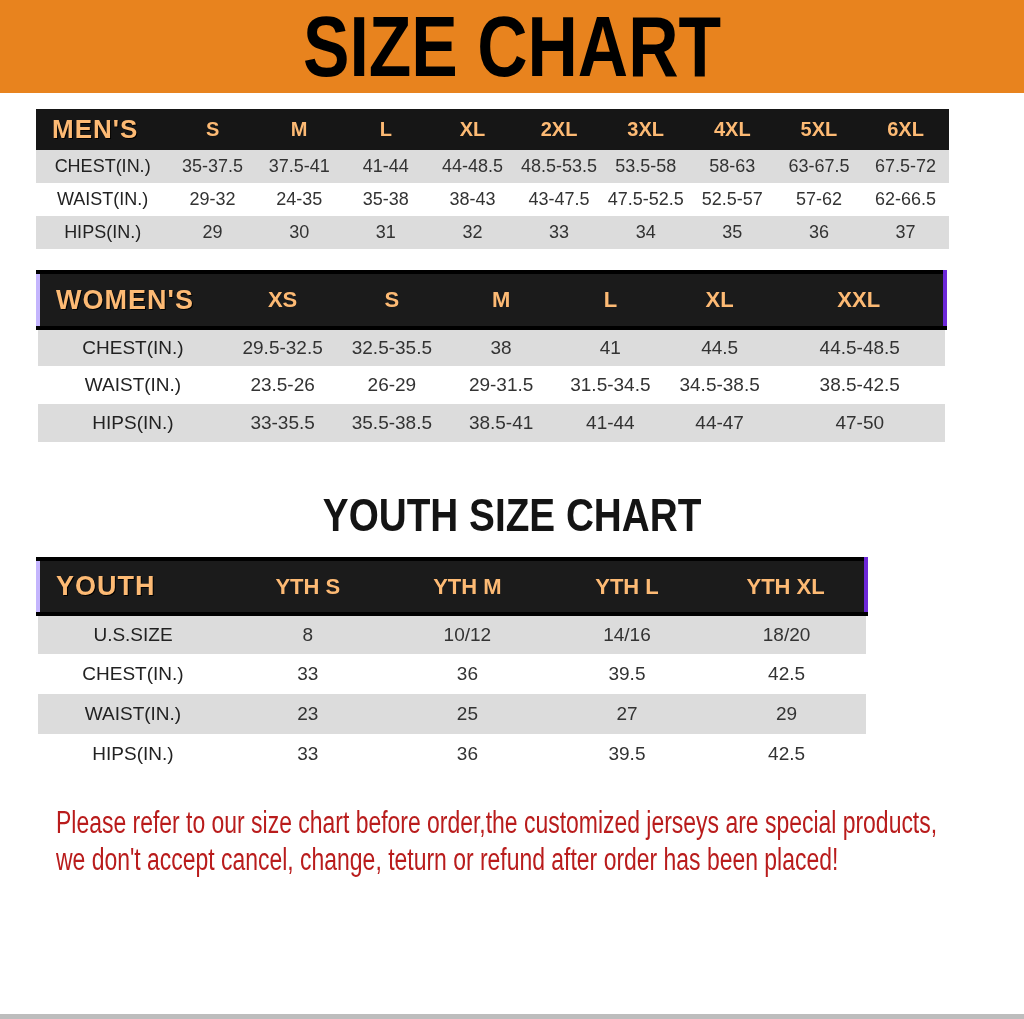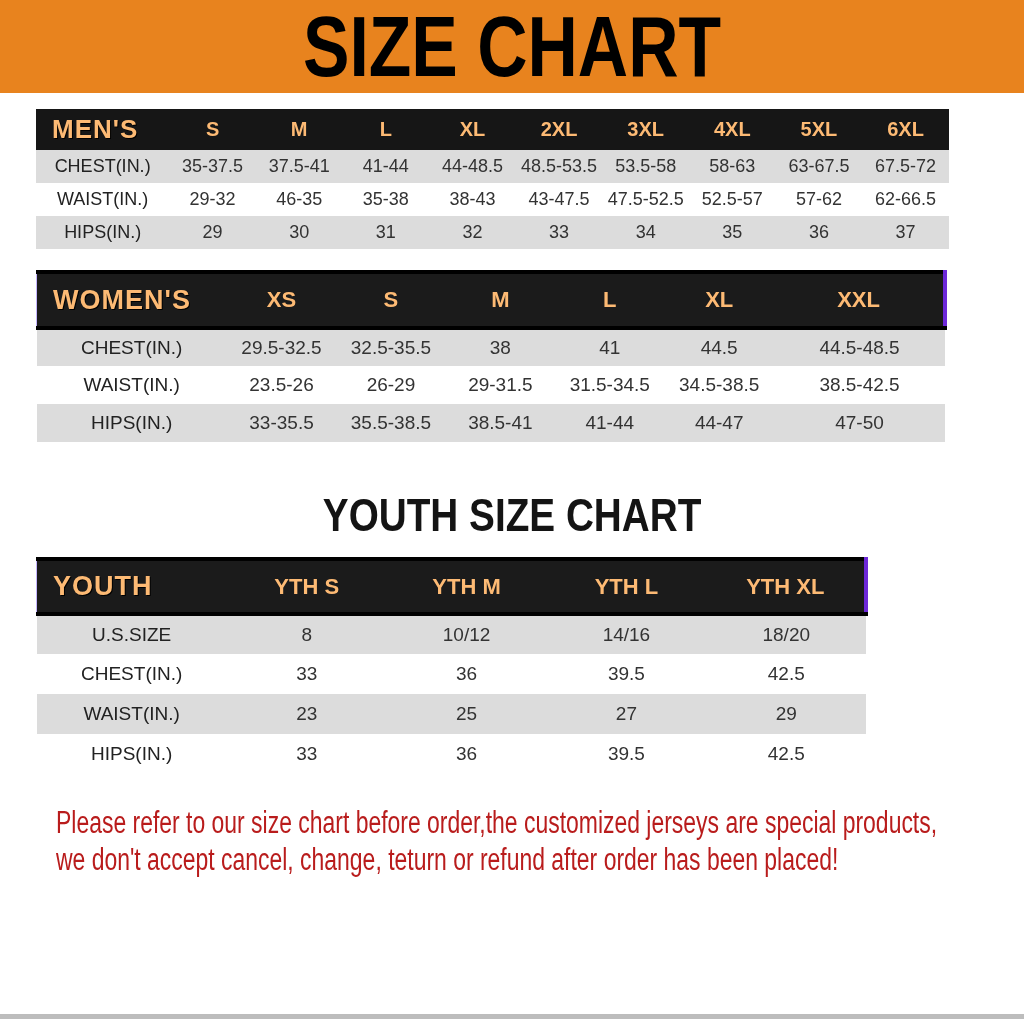--- a/index.html
+++ b/index.html
@@ -47,21 +47,21 @@
   }
   .men   thead tr { height: 41px; }
   .men   thead th { font-size: 20px; }
   .men   thead th.corner { font-size: 26px; }
   .women thead tr { height: 56px; }
   .youth thead tr { height: 55px; }
   .women thead th, .youth thead th {
     font-size: 22px; background: #1b1b1b;
     border-top: 4px solid #000; border-bottom: 4px solid #000;
   }
-  .women thead th:first-child, .youth thead th:first-child { border-left: 1px solid #c4b5fd; }
+  .women thead th:first-child, .youth thead th:first-child { border-left: 4px solid #c4b5fd; }
   .women thead th:last-child,  .youth thead th:last-child  { border-right: 4px solid #6d28d9; }
   .women thead th.corner, .youth thead th.corner { font-size: 27px; }
 
   .size-table tbody td { text-align: center; vertical-align: middle; color: #333333; }
   .size-table tbody tr:nth-child(odd)  { background: #dcdcdc; }
   .size-table tbody tr:nth-child(even) { background: #ffffff; }
   .men   tbody tr { height: 33px; }
   .men   tbody td { font-size: 18px; }
   .women tbody tr { height: 38px; }
   .women tbody td { font-size: 19px; }
@@ -121,21 +121,21 @@
             <td>44-48.5</td>
             <td>48.5-53.5</td>
             <td>53.5-58</td>
             <td>58-63</td>
             <td>63-67.5</td>
             <td>67.5-72</td>
           </tr>
           <tr>
             <td class="rowlabel">WAIST(IN.)</td>
             <td>29-32</td>
-            <td>46-35</td>
+            <td>24-35</td>
             <td>35-38</td>
             <td>38-43</td>
             <td>43-47.5</td>
             <td>47.5-52.5</td>
             <td>52.5-57</td>
             <td>57-62</td>
             <td>62-66.5</td>
           </tr>
           <tr>
             <td class="rowlabel">HIPS(IN.)</td>

